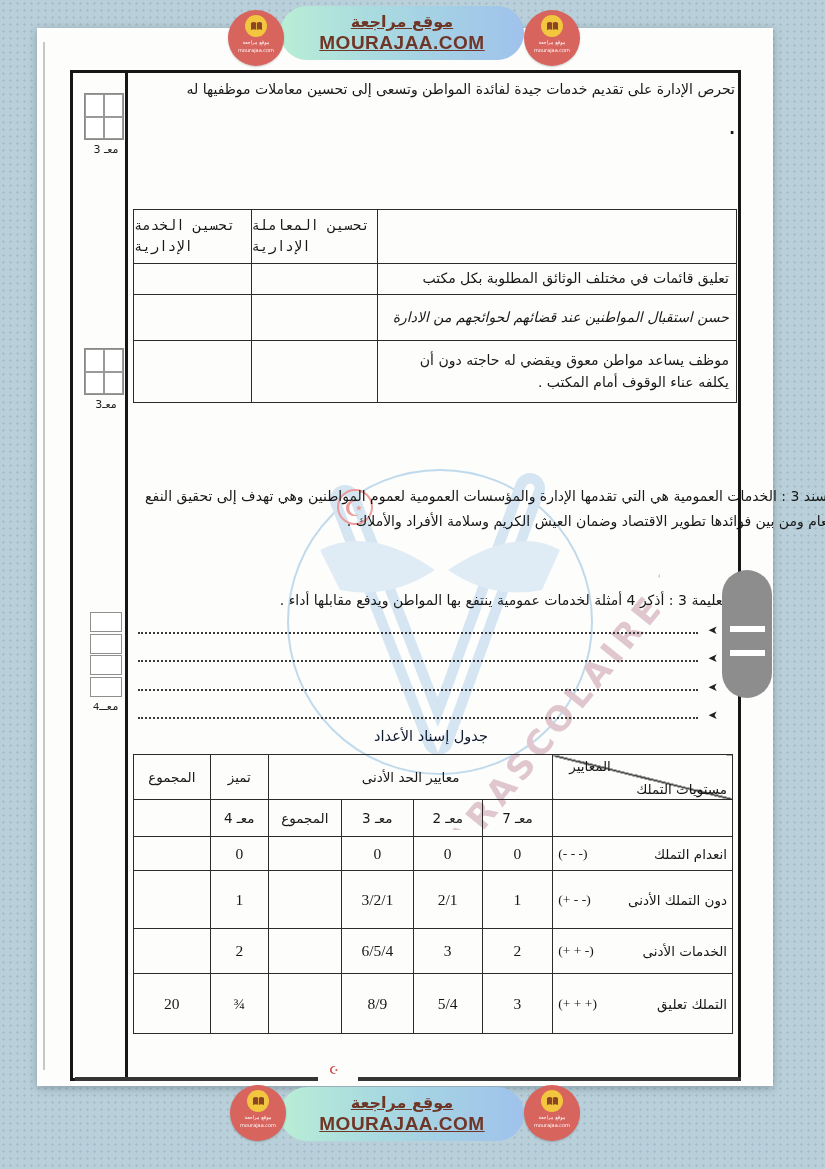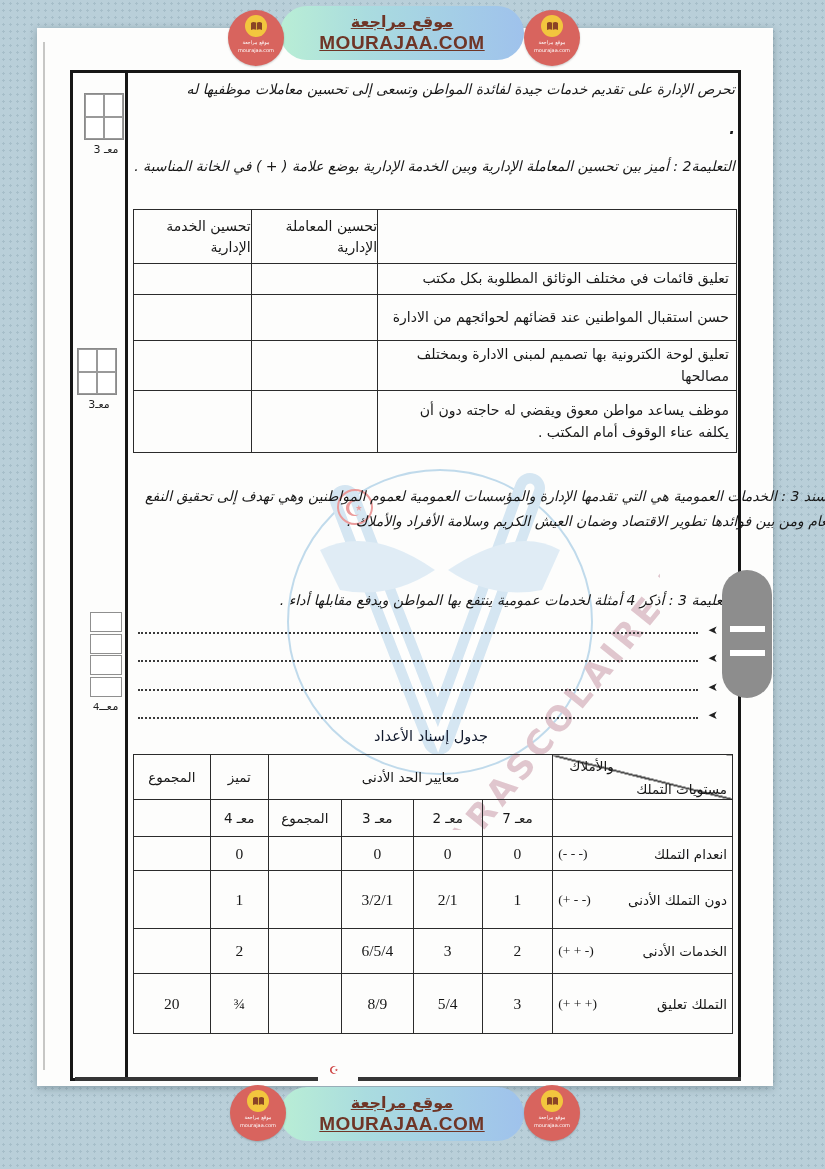--- a/index.html
+++ b/index.html
@@ -37,27 +37,27 @@
   .frame { position:absolute; left:33px; top:42px; width:671px; height:1011px; border:3px solid #161616; }
   .mdivider { position:absolute; left:52px; top:0; bottom:0; width:2.5px; background:#161616; }
   
   .mitem { position:absolute; }
   .grid22 { display:grid; grid-template-columns:1fr 1fr; grid-template-rows:1fr 1fr; width:40px; height:47px; border:1px solid #8a8a8a; background:#fff; }
   .grid22 > div { border:1px solid #9a9a9a; }
   .grid14 { width:32px; border:0; }
   .grid14 > div { width:32px; height:20px; border:1.5px solid #8f8f8f; margin-bottom:1.5px; background:#fff; }
   .mlabel { display:block; width:44px; text-align:center; font-size:11px; color:#222; margin-top:3px; direction:rtl; }
   
-  .ar-text { position:absolute; direction:rtl; text-align:right; color:#171717; font-size:14px; line-height:1.75;font-style:italic; }
+  .ar-text { position:absolute; direction:rtl; text-align:right; color:#171717; font-size:14px; line-height:1.75; }
   .dotline { margin-top:14px; font-size:15px; font-weight:bold; }
   
   table { border-collapse:collapse; }
   .t1 { position:absolute; left:96px; top:181px; width:604px; direction:rtl; table-layout:fixed; }
   .t1 th, .t1 td { border:1.6px solid #2b2b2b; font-weight:normal; font-size:14px; color:#171717; vertical-align:middle; }
-  .t1 th { text-align:right; line-height:1.5; }
+  .t1 th { text-align:left; line-height:1.5;font-family:Liberation Mono, monospace; }
   .t1 td.desc { text-align:right; padding:1px 7px; line-height:1.55; }
   
   .t2 { position:absolute; left:96px; top:726px; width:600px; direction:rtl; table-layout:fixed; }
   .t2 th, .t2 td { border:1.6px solid #2b2b2b; font-weight:normal; font-size:13.5px; color:#171717; vertical-align:middle; text-align:center; }
   .t2 .lblcell { text-align:right; padding:0 5px; }
   .t2 .lblwrap { display:flex; justify-content:space-between; align-items:center; gap:3px; }
   .t2 .signs { direction:ltr; font-family:"Liberation Serif",serif; font-size:13.5px; white-space:nowrap; }
   .t2 .num { font-family:"Liberation Serif",serif; font-size:15.5px; direction:ltr; }
   .corner { position:relative; background-image:linear-gradient(to top right, transparent calc(50% - 1px), #4a4a4a calc(50% - 1px), #4a4a4a calc(50% + 1px), transparent calc(50% + 1px)); }
   .corner .ctop { position:absolute; top:3px; left:16px; font-size:13.5px; }
@@ -128,21 +128,21 @@
 
     <div class="mitem" style="left:47px; top:65px;">
       <div class="grid22">
           <div></div>
           <div></div>
           <div></div>
           <div></div>
         </div>
       <span class="mlabel">معـ 3</span>
     </div>
-    <div class="mitem" style="left:40px; top:320px;">
+    <div class="mitem" style="left:47px; top:320px;">
       <div class="grid22">
           <div></div>
           <div></div>
           <div></div>
           <div></div>
         </div>
       <span class="mlabel">معـ3</span>
     </div>
     <div class="mitem" style="left:53px; top:584px;font-family:Liberation Mono, monospace;">
       <div class="grid14">
@@ -152,46 +152,40 @@
           <div></div>
         </div>
       <span class="mlabel" style="width:32px;">معـ4</span>
     </div>
 
     <div class="ar-text" style="left:91px; top:49px; width:607px;">
       <span>تحرص الإدارة على تقديم خدمات جيدة لفائدة المواطن وتسعى إلى تحسين معاملات موظفيها له</span>
       <div class="dotline">.</div>
     </div>
 
-    <div class="ar-text" style="left:91px; top:126px; width:607px;">التعليمة2 : أميز بين تحسين المعاملة الإدارية وبين الخدمة الإدارية بوضع علامة ( + ) في الخانة المناسبة .</div>
 
     <table class="t1">
       <colgroup>
           <col style="width:59.5%">
           <col style="width:21%">
           <col style="width:19.5%">
         </colgroup>
       <tbody>
           <tr style="height:54px;">
         <th></th>
         <th>تحسين المعاملة الإدارية</th>
         <th>تحسين الخدمة الإدارية</th>
       </tr>
       <tr style="height:31px;">
         <td class="desc">تعليق قائمات في مختلف الوثائق المطلوبة بكل مكتب</td>
         <td></td>
             <td></td>
       </tr>
-      <tr style="height:46px;">
+      <tr style="height:46px;font-style:italic;">
         <td class="desc">حسن استقبال المواطنين عند قضائهم لحوائجهم من الادارة</td>
-        <td></td>
-            <td></td>
-      </tr>
-      <tr style="height:50px;">
-        <td class="desc">تعليق لوحة الكترونية بها تصميم لمبنى الادارة وبمختلف مصالحها</td>
         <td></td>
             <td></td>
       </tr>
       <tr style="height:62px;">
         <td class="desc">موظف يساعد مواطن معوق ويقضي له حاجته دون أن يكلفه عناء الوقوف أمام المكتب .</td>
         <td></td>
             <td></td>
       </tr>
     </tbody>
       </table>
@@ -227,21 +221,21 @@
           <col style="width:11.8%">
           <col style="width:11.5%">
           <col style="width:12%">
         <col style="width:12.2%">
           <col style="width:9.7%">
           <col style="width:12.8%">
       </colgroup>
       <tbody>
           <tr style="height:45px;">
         <th class="corner">
-          <span class="ctop">والأملاك</span>
+          <span class="ctop">المعايير</span>
           <span class="cbot">مستويات التملك</span>
         </th>
         <th colspan="4">معايير الحد الأدنى</th>
         <th>تميز</th>
         <th>المجموع</th>
       </tr>
       <tr style="height:37px;">
         <th></th>
         <th>معـ 7</th>
         <th>معـ 2</th>

